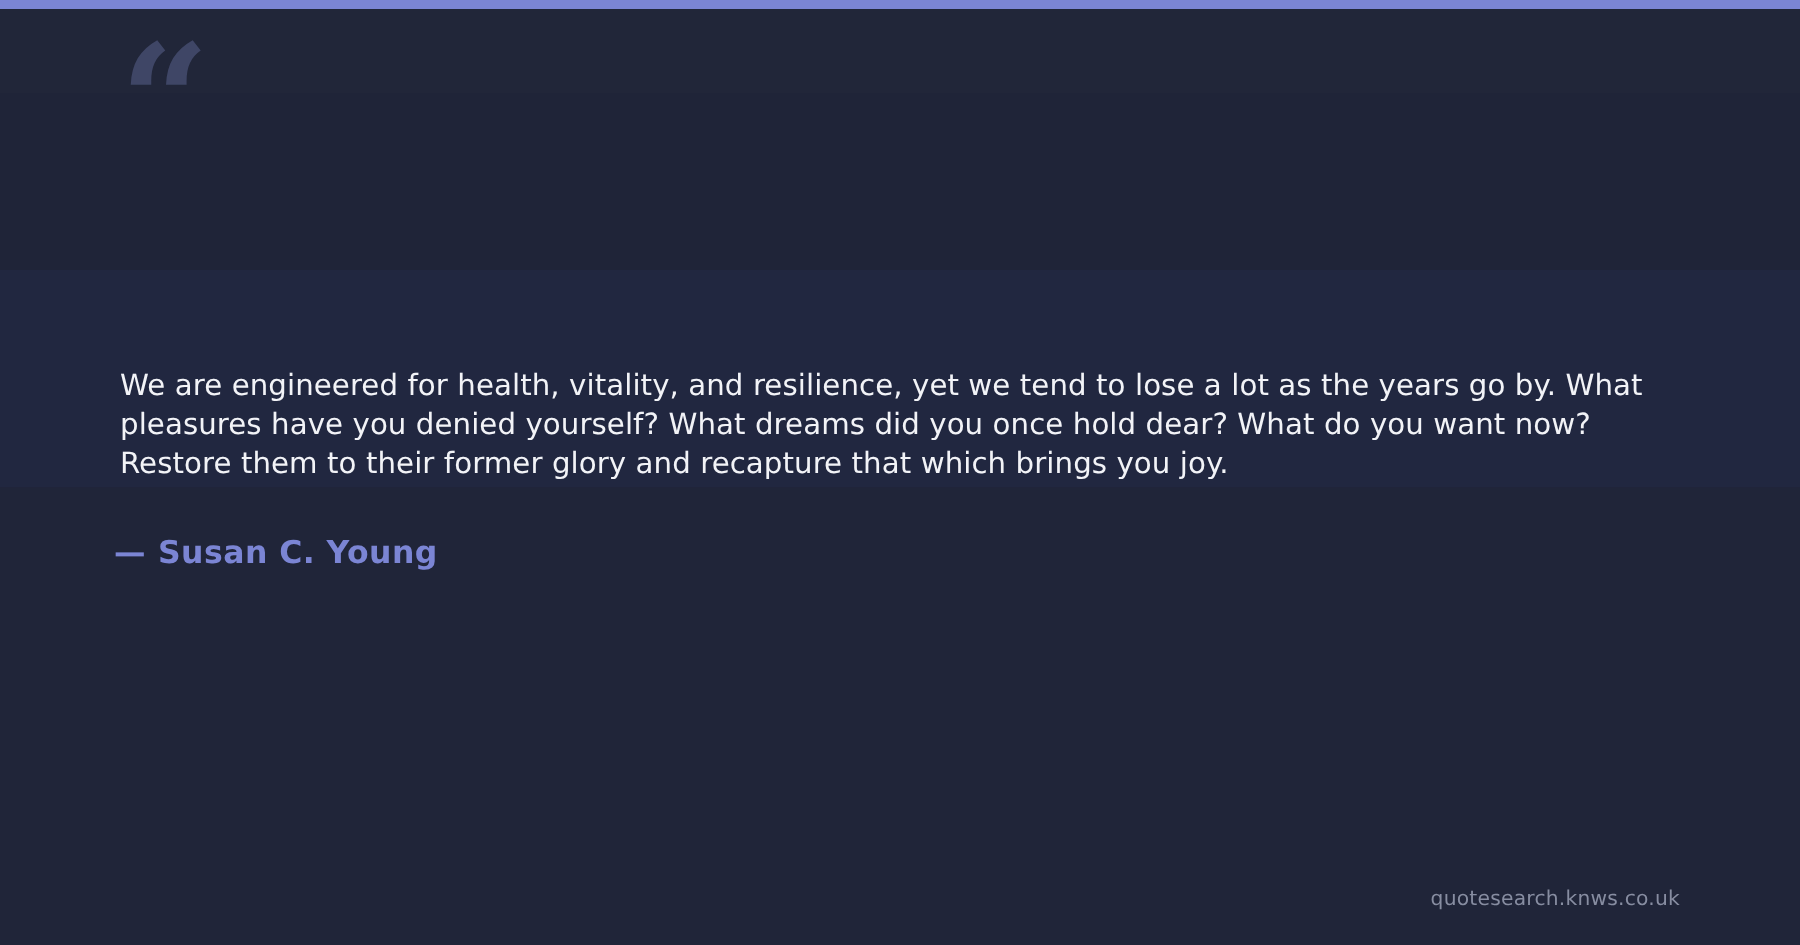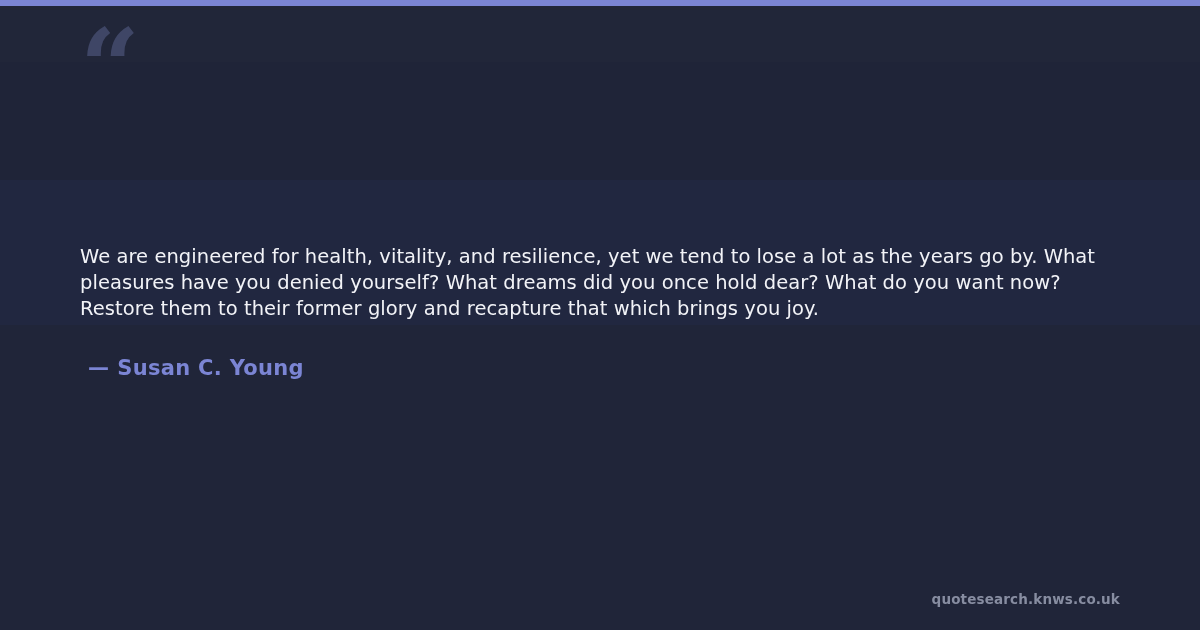--- a/index.html
+++ b/index.html
@@ -75,21 +75,21 @@
     margin: 0;
     color: #f2f3f7;
     font-size: 19.5px;
     font-weight: 400;
     line-height: 26px;
     letter-spacing: 0.05px;
   }
 
   .quote-author {
     position: absolute;
-    left: 88px;
+    left: 76px;
     top: 354px;
     margin: 0;
     color: #7b85d4;
     font-size: 21px;
     font-weight: 700;
     line-height: 28px;
     letter-spacing: 0.3px;
     white-space: nowrap;
   }
   .author-dash {
@@ -97,21 +97,21 @@
     margin-right: 8px;
   }
 
   .site-watermark {
     position: absolute;
     right: 80px;
     top: 590px;
     margin: 0;
     color: #878da1;
     font-size: 13.5px;
-    font-weight: 700;
+    font-weight: 400;
     line-height: 18px;
     letter-spacing: 0.15px;
   }
 </style>
 </head>
 <body>
 
 <div class="quote-card">
 
   <div class="bg-band bg-band-one"></div>

